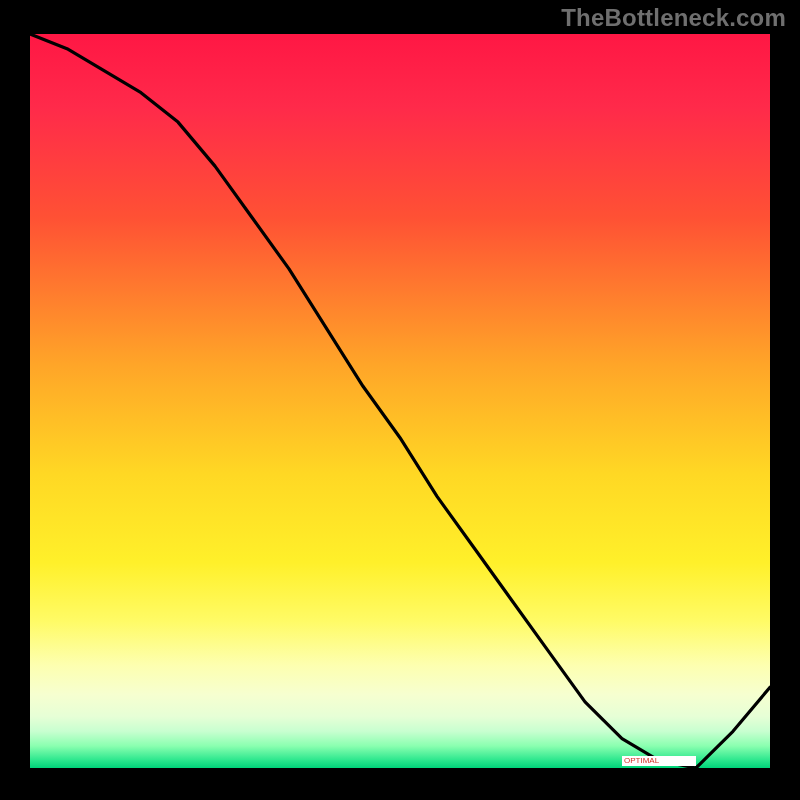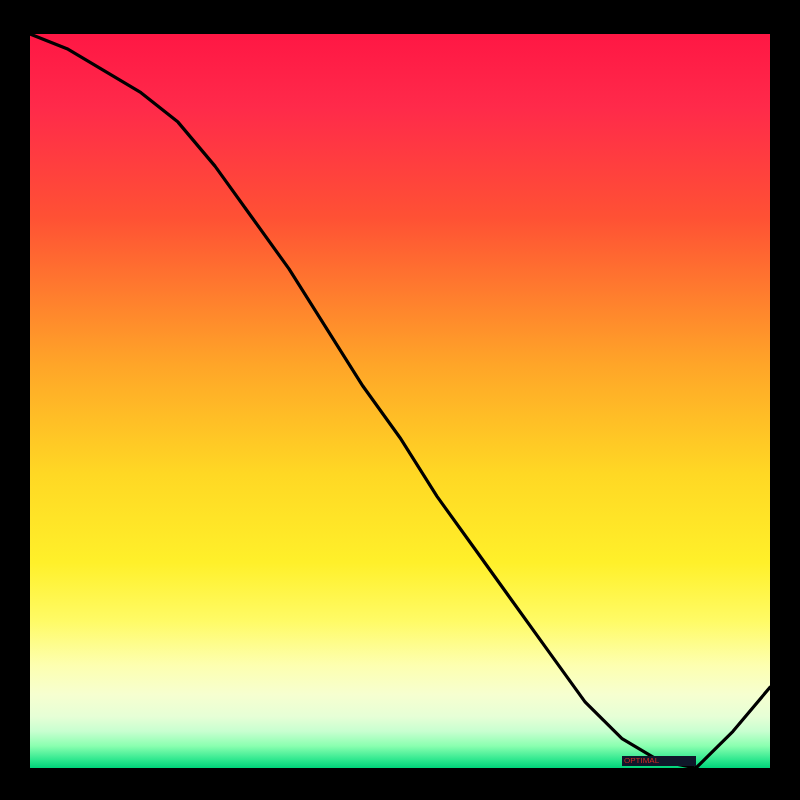--- a/index.html
+++ b/index.html
@@ -49,35 +49,36 @@
     );
   }
   svg.curve {
     position: absolute;
     inset: 0;
     width: 100%;
     height: 100%;
   }
   .marker {
     position: absolute;
-    background: #0f172a;
+    background: #ffffff;
     color: #d42b24;
     font-family: Arial, sans-serif;
     font-size: 8px;
     line-height: 10px;
     height: 10px;
     padding: 0 2px;
     white-space: nowrap;
     overflow: hidden;
   }
 </style>
 </head>
 <body>
 
 <div class="frame">
+  <div class="attribution">TheBottleneck.com</div>
 
   <div class="plot">
     <div class="gradient"></div>
 
     <svg class="curve" viewBox="0 0 740 734" preserveAspectRatio="none">
       <path id="curve-path" d="M0.0 0.0 L37.0 14.7 L74.0 36.7 L111.0 58.7 L148.0 88.1 L185.0 132.1 L222.0 183.5 L259.0 234.9 L296.0 293.6 L333.0 352.3 L370.0 403.7 L407.0 462.4 L444.0 513.8 L481.0 565.2 L518.0 616.6 L555.0 667.9 L592.0 704.6 L629.0 726.7 L666.0 734.0 L703.0 697.3 L740.0 653.3" stroke="#000" stroke-width="3.2" fill="none" stroke-linejoin="round" stroke-linecap="round"></path>
     </svg>
 
     <div class="marker" id="optimal-marker" style="left: 592px; width: 74px; top: 721.66px;">OPTIMAL</div>
   </div>

